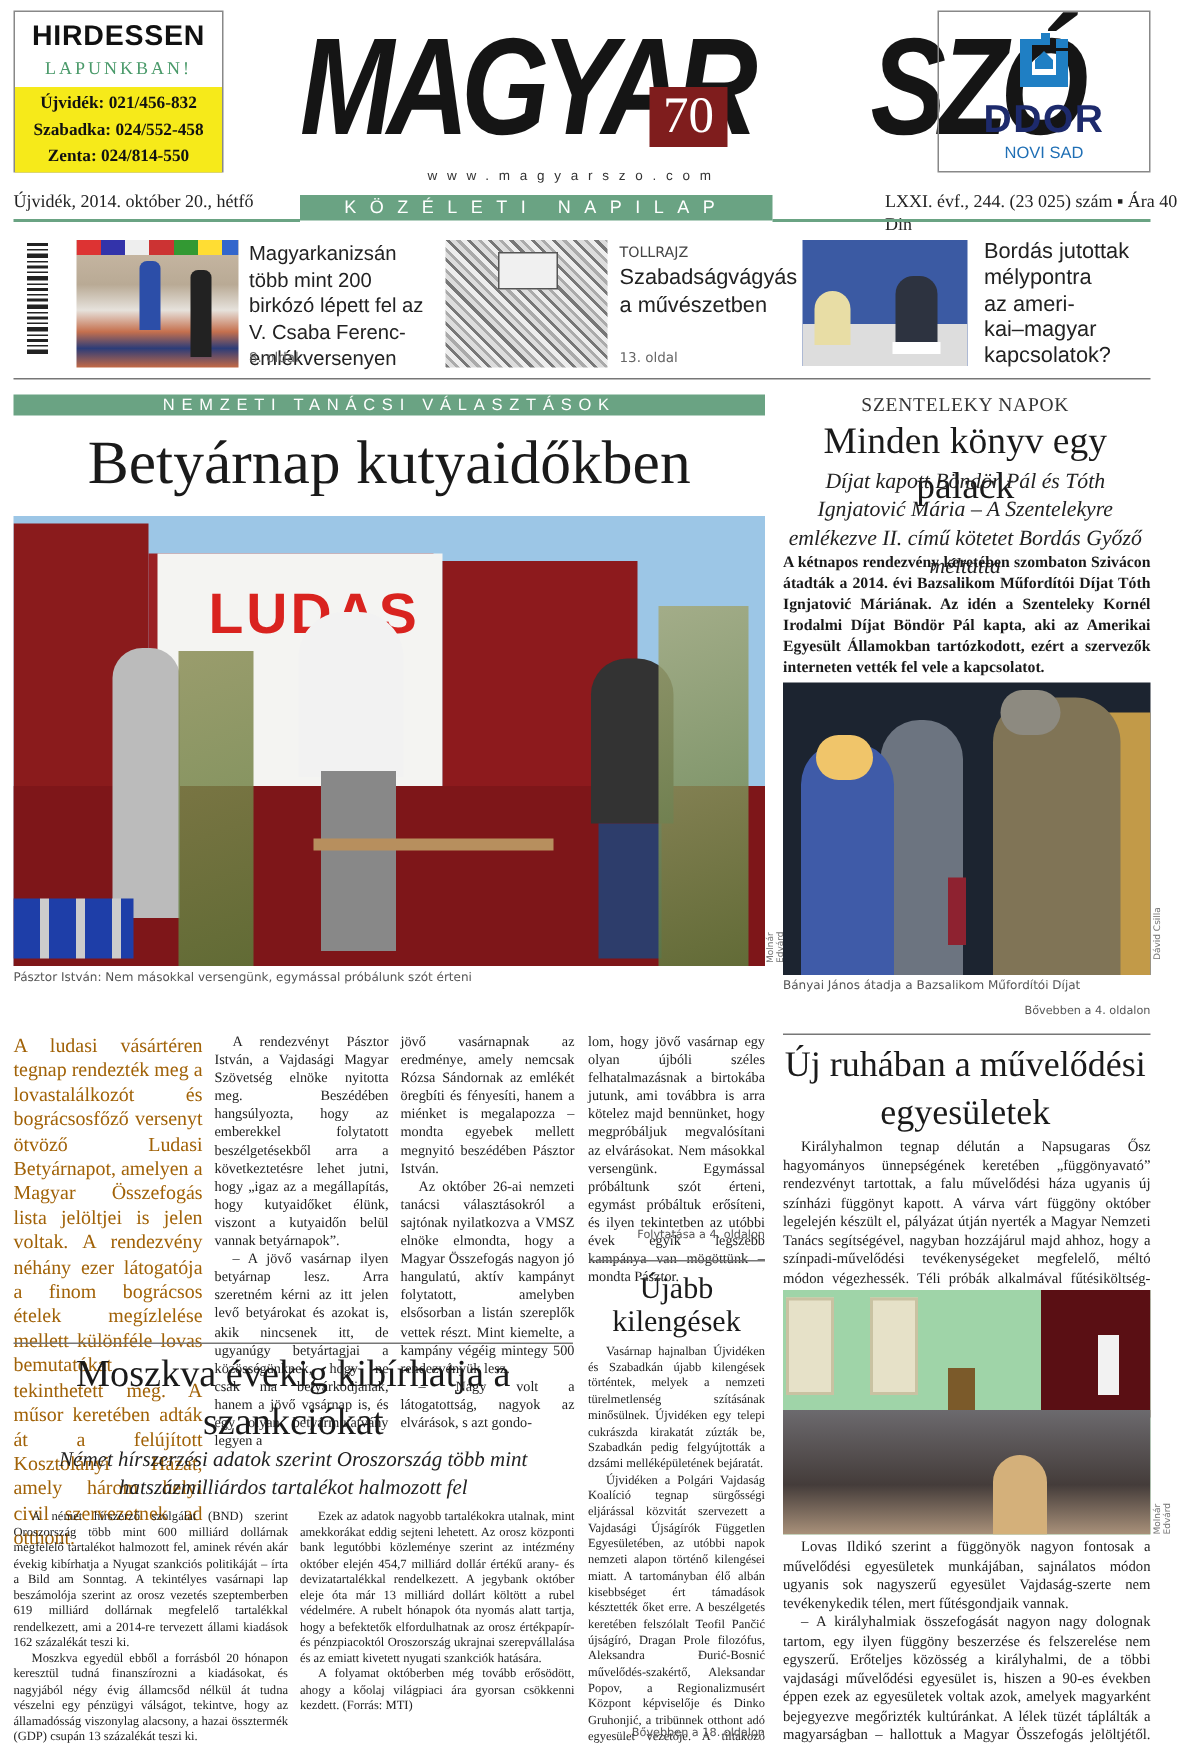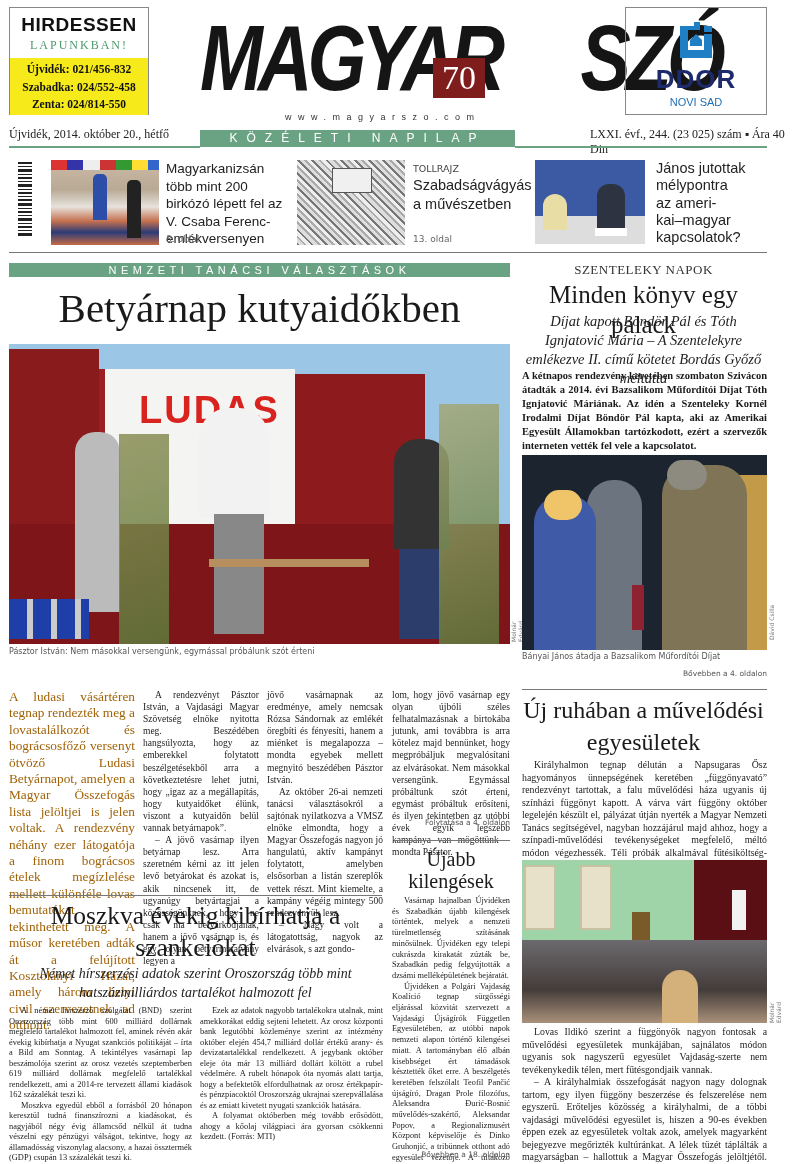--- a/index.html
+++ b/index.html
@@ -124,21 +124,21 @@
 <div class="abs teaser-head" style="left:413px; top:176px; width:105px; font-size:14.5px; line-height:19px;">Szabadságvágyás a művészetben</div>
 <div class="abs teaser-small" style="left:413px; top:234px;">13. oldal</div>
 
 <div class="abs teaser-img" style="left:535px; top:160px; width:110px; height:84px; background:#3b5aa3;">
   <div style="position:absolute;left:0;top:56px;width:110px;height:28px;background:#ddd;"></div>
   <div style="position:absolute;left:8px;top:34px;width:24px;height:36px;background:#e8dda5;border-radius:12px 12px 0 0;"></div>
   <div style="position:absolute;left:62px;top:24px;width:28px;height:46px;background:#2d3340;border-radius:12px 12px 0 0;"></div>
   <div style="position:absolute;left:60px;top:68px;width:32px;height:8px;background:#fff;"></div>
 </div>
 <div class="abs teaser-head" style="left:656px; top:160px; width:110px; font-size:14.5px; line-height:17.3px;">
-  <div>János jutottak</div>
+  <div>Bordás jutottak</div>
     <div>mélypontra</div>
     <div>az ameri-</div>
     <div>kai–magyar</div>
     <div>kapcsolatok?</div>
 </div>
 
 <div class="abs hr-grey" style="left:9px; top:252px; width:758px;"></div>
 
 <div class="abs green-bar" style="left:9px; top:263px; width:501px; height:14px; line-height:14px;">NEMZETI TANÁCSI VÁLASZTÁSOK</div>
 <div class="abs headline" style="left:9px; top:281px; width:501px; font-size:41px; line-height:54px;">Betyárnap kutyaidőkben</div>

